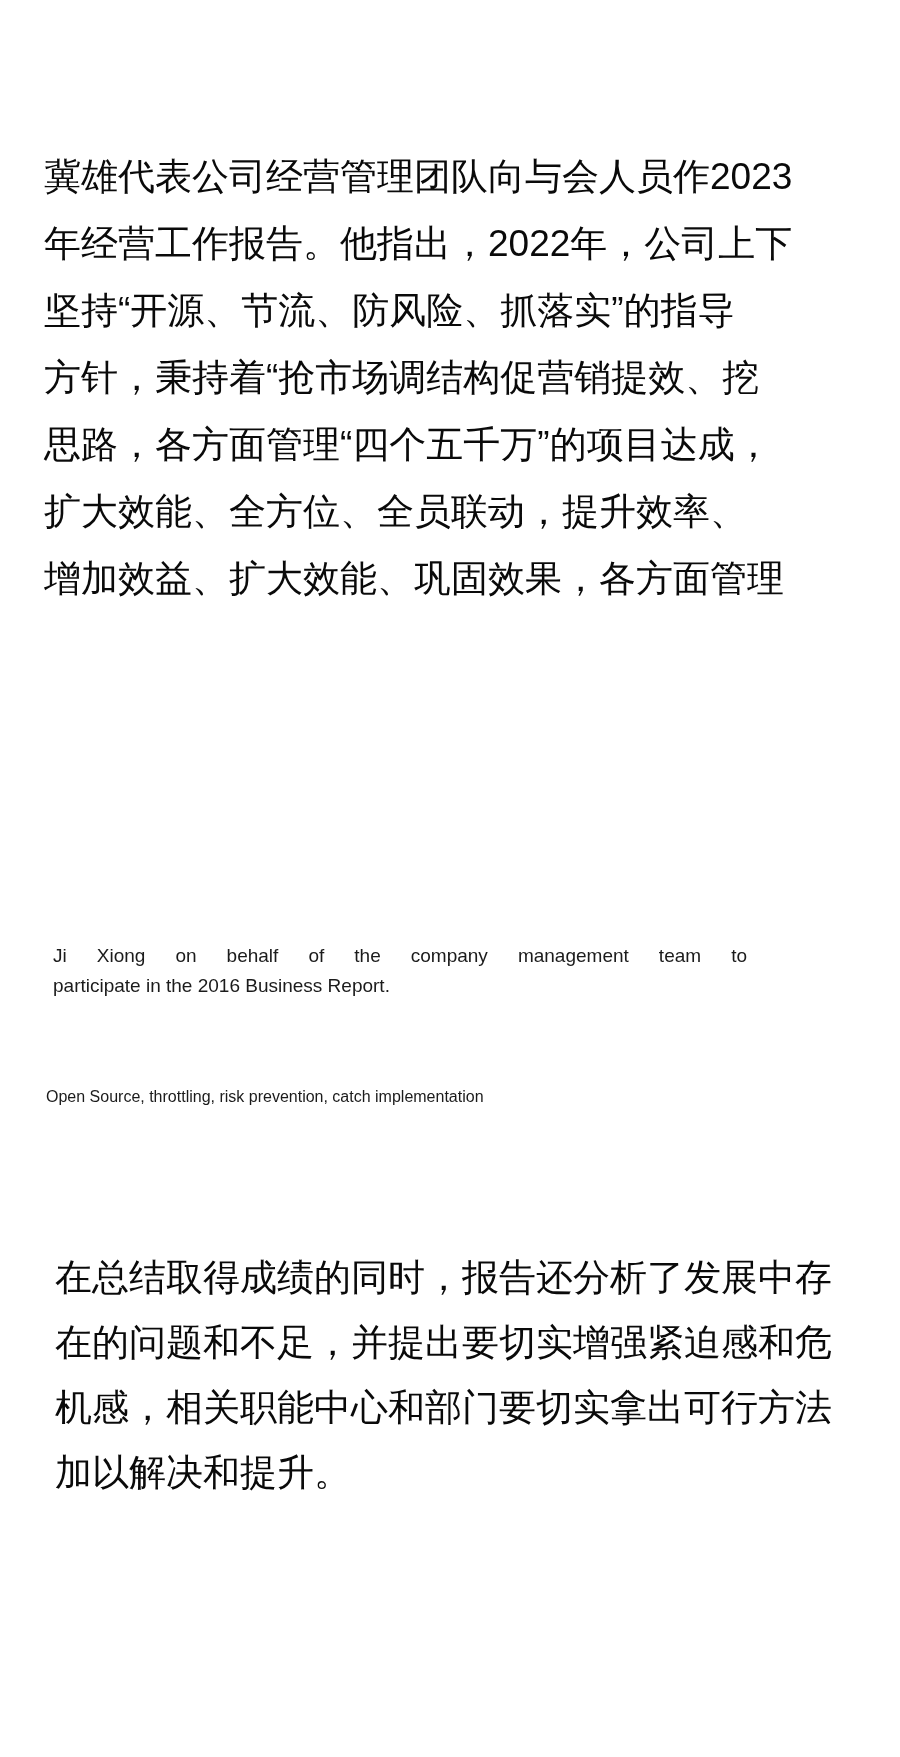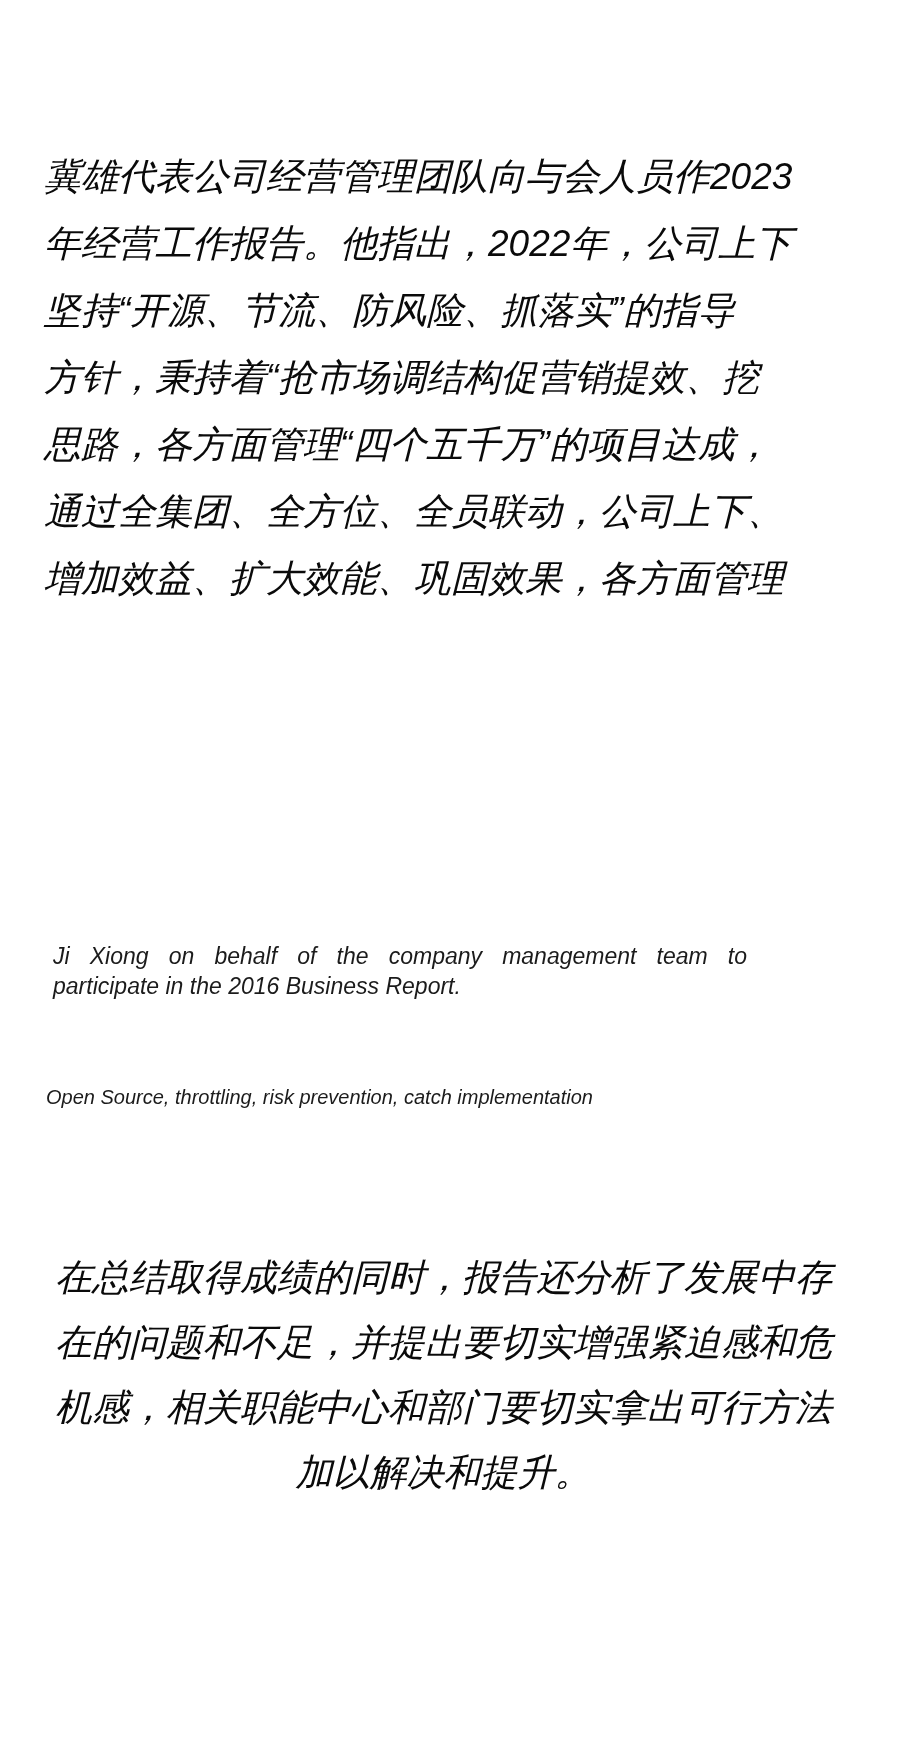--- a/index.html
+++ b/index.html
@@ -4,75 +4,75 @@
 <style>
   html, body { margin: 0; padding: 0; }
   body {
     width: 900px;
     height: 1757px;
     background: #ffffff;
     position: relative;
     font-family: "Liberation Sans", sans-serif;
     overflow: hidden;
   }
-  .page { position: absolute; inset: 0; font-style: italic; }
+  .page { position: absolute; inset: 0; }
 
   
   .zh {
     position: absolute;
     color: #0a0a0a;
     font-size: 37px;
     font-weight: 400;
   }
   .zh .line {
     height: 67px;
     line-height: 67px;
     white-space: nowrap;
     letter-spacing: 0px;
   }
   .para1 { top: 143px; left: 44px; }
   .para2 { top: 1245px; left: 55px; }
-  .para2 .line { height: 65px; line-height: 65px; text-align: center; }
+  .para2 .line { height: 65px; line-height: 65px; }
 
   
   .eng1 {
     position: absolute;
     top: 941px;
     left: 53px;
     width: 694px;
     color: #1b1b1b;
-    font-size: 23px;
+    font-size: 19px;
     line-height: 30px;
   }
   .eng1 .justify-last {
     text-align: justify;
     text-align-last: justify;
   }
   .eng2 {
     position: absolute;
     top: 1082px;
     left: 46px;
     color: #1b1b1b;
-    font-size: 20px;
+    font-size: 16px;
     line-height: 30px;
     white-space: nowrap;
   }
 </style>
 </head>
 <body>
 
 <div class="page">
 
   <div class="zh para1">
     <div class="line">冀雄代表公司经营管理团队向与会人员作2023</div>
     <div class="line">年经营工作报告。他指出，2022年，公司上下</div>
     <div class="line">坚持“开源、节流、防风险、抓落实”的指导</div>
     <div class="line">方针，秉持着“抢市场调结构促营销提效、挖</div>
     <div class="line">思路，各方面管理“四个五千万”的项目达成，</div>
-    <div class="line">通过全集团、全方位、全员联动，公司上下、</div>
+    <div class="line">扩大效能、全方位、全员联动，提升效率、</div>
     <div class="line">增加效益、扩大效能、巩固效果，各方面管理</div>
   </div>
 
   <div class="eng1">
     <div class="justify-last">Ji Xiong on behalf of the company management team to</div>
     <div>participate in the 2016 Business Report.</div>
   </div>
 
   <div class="eng2">Open Source, throttling, risk prevention, catch implementation</div>
 

